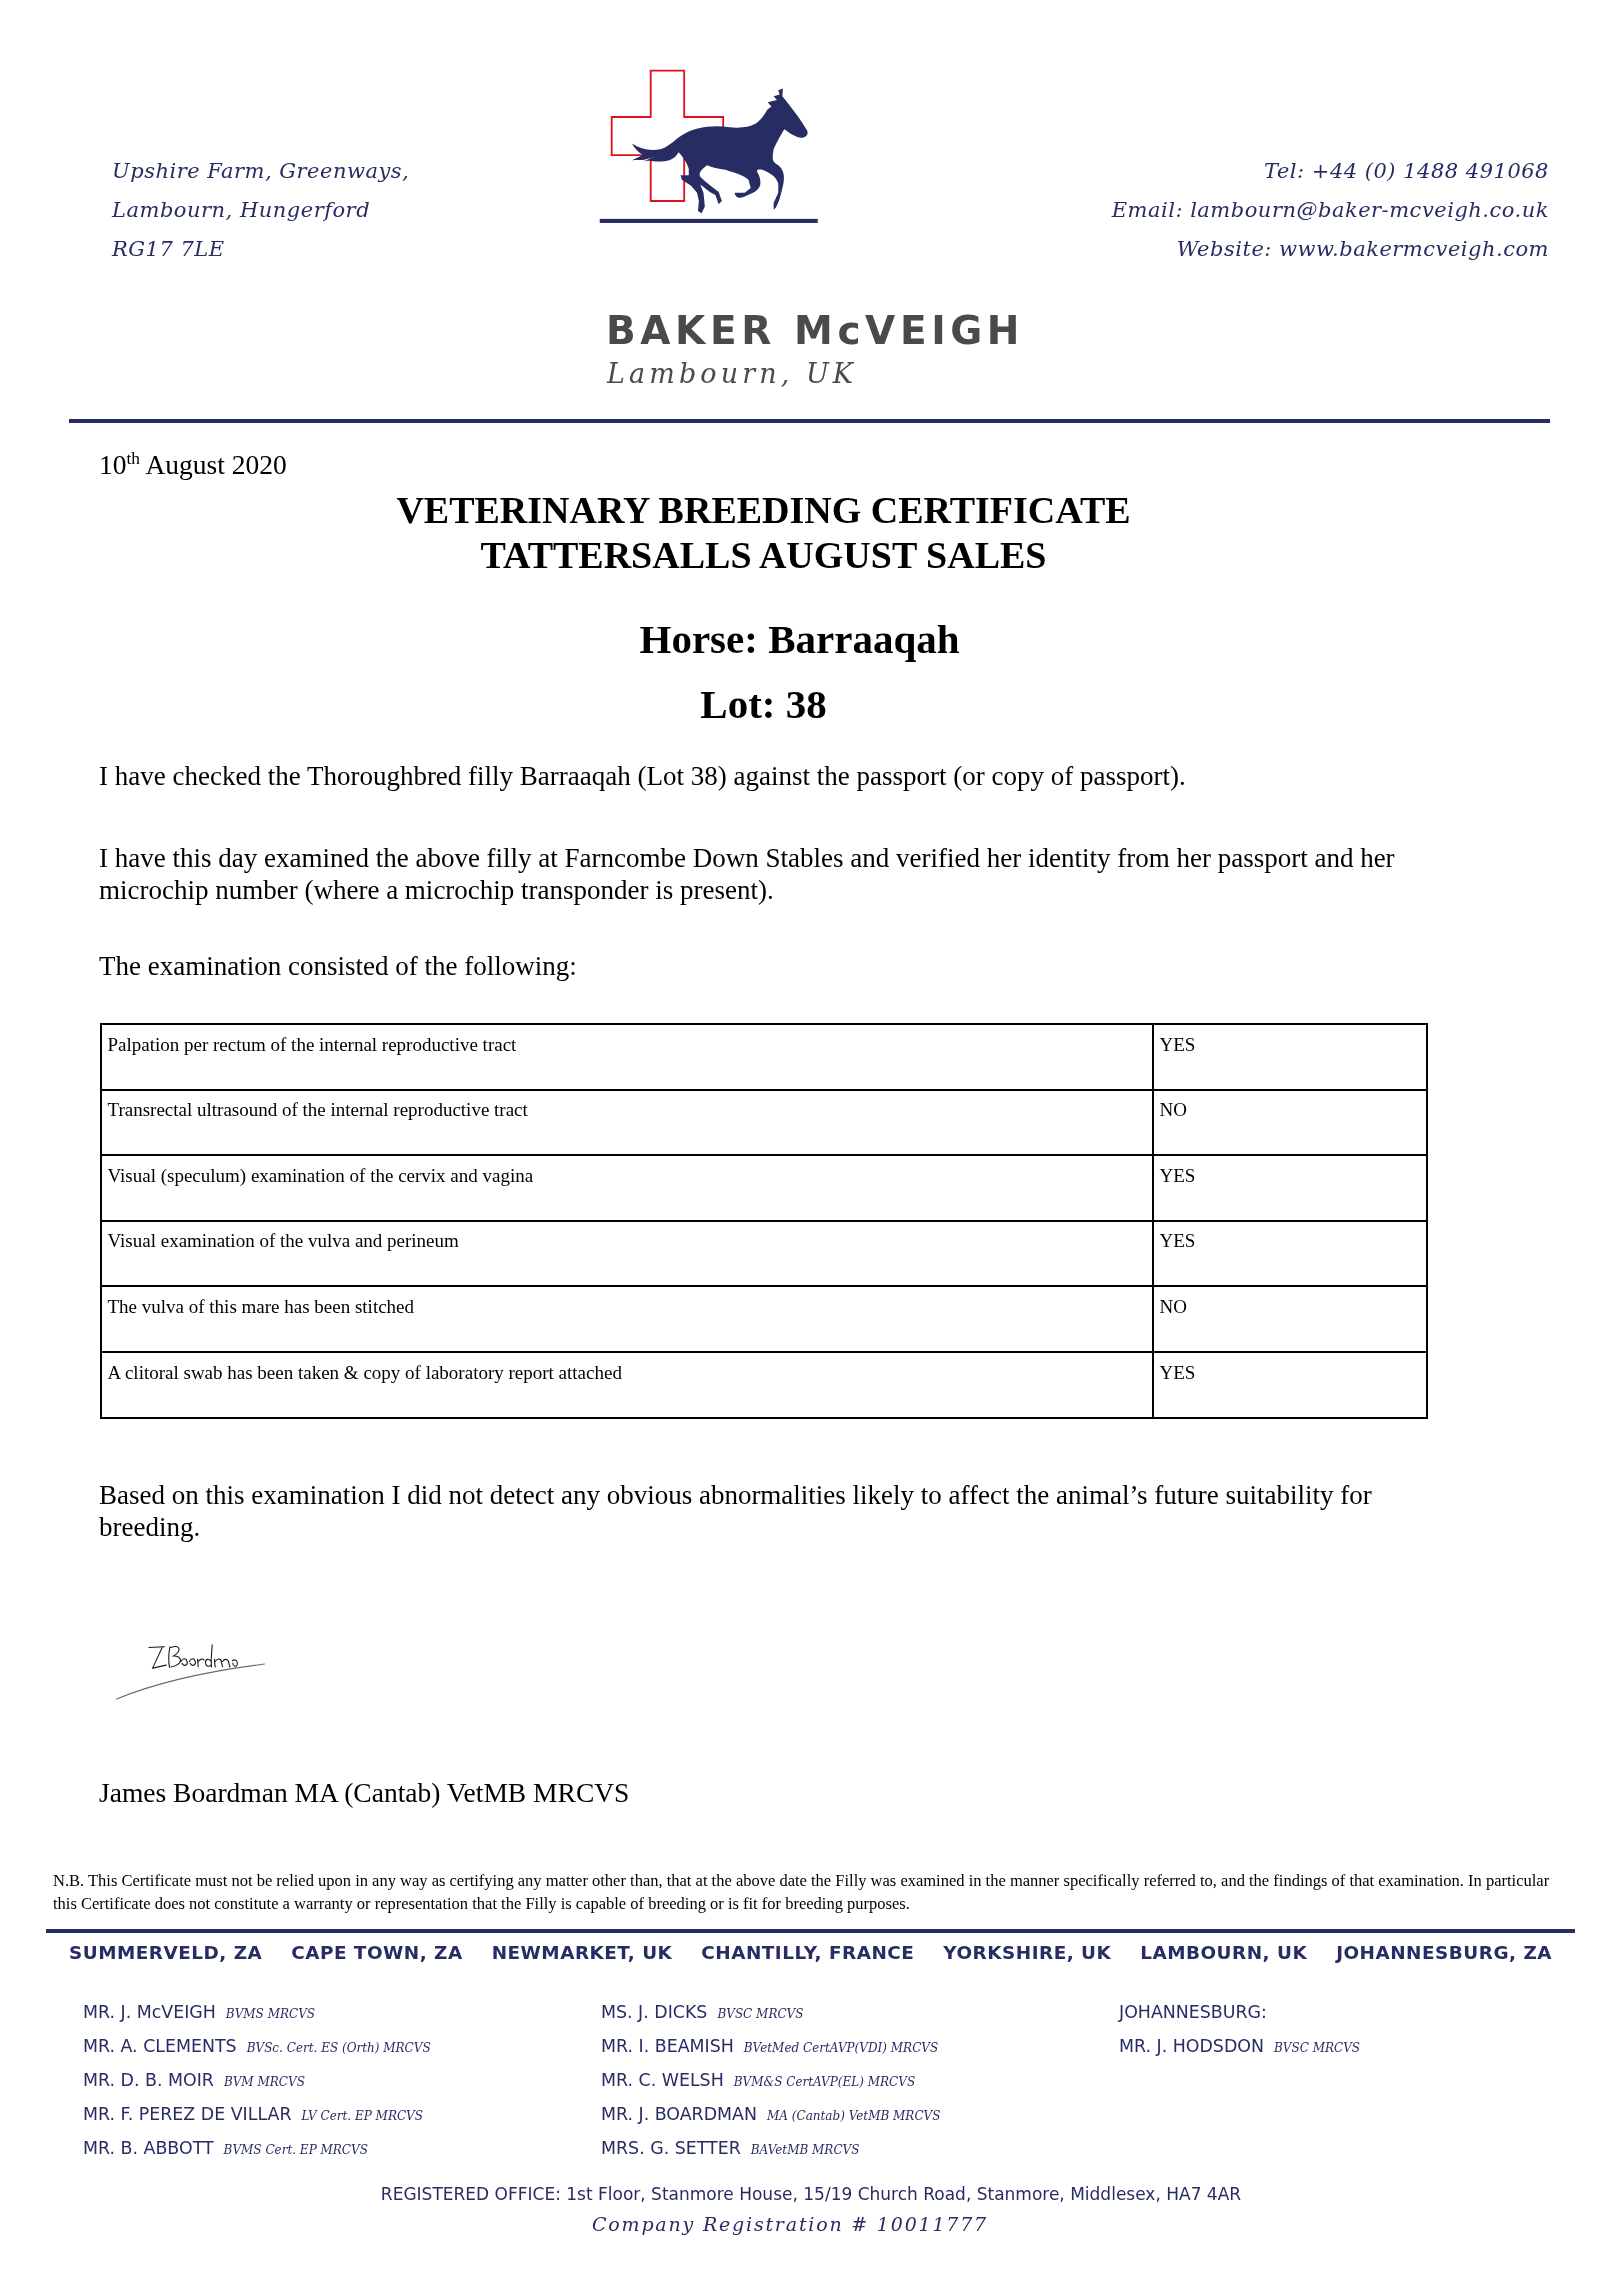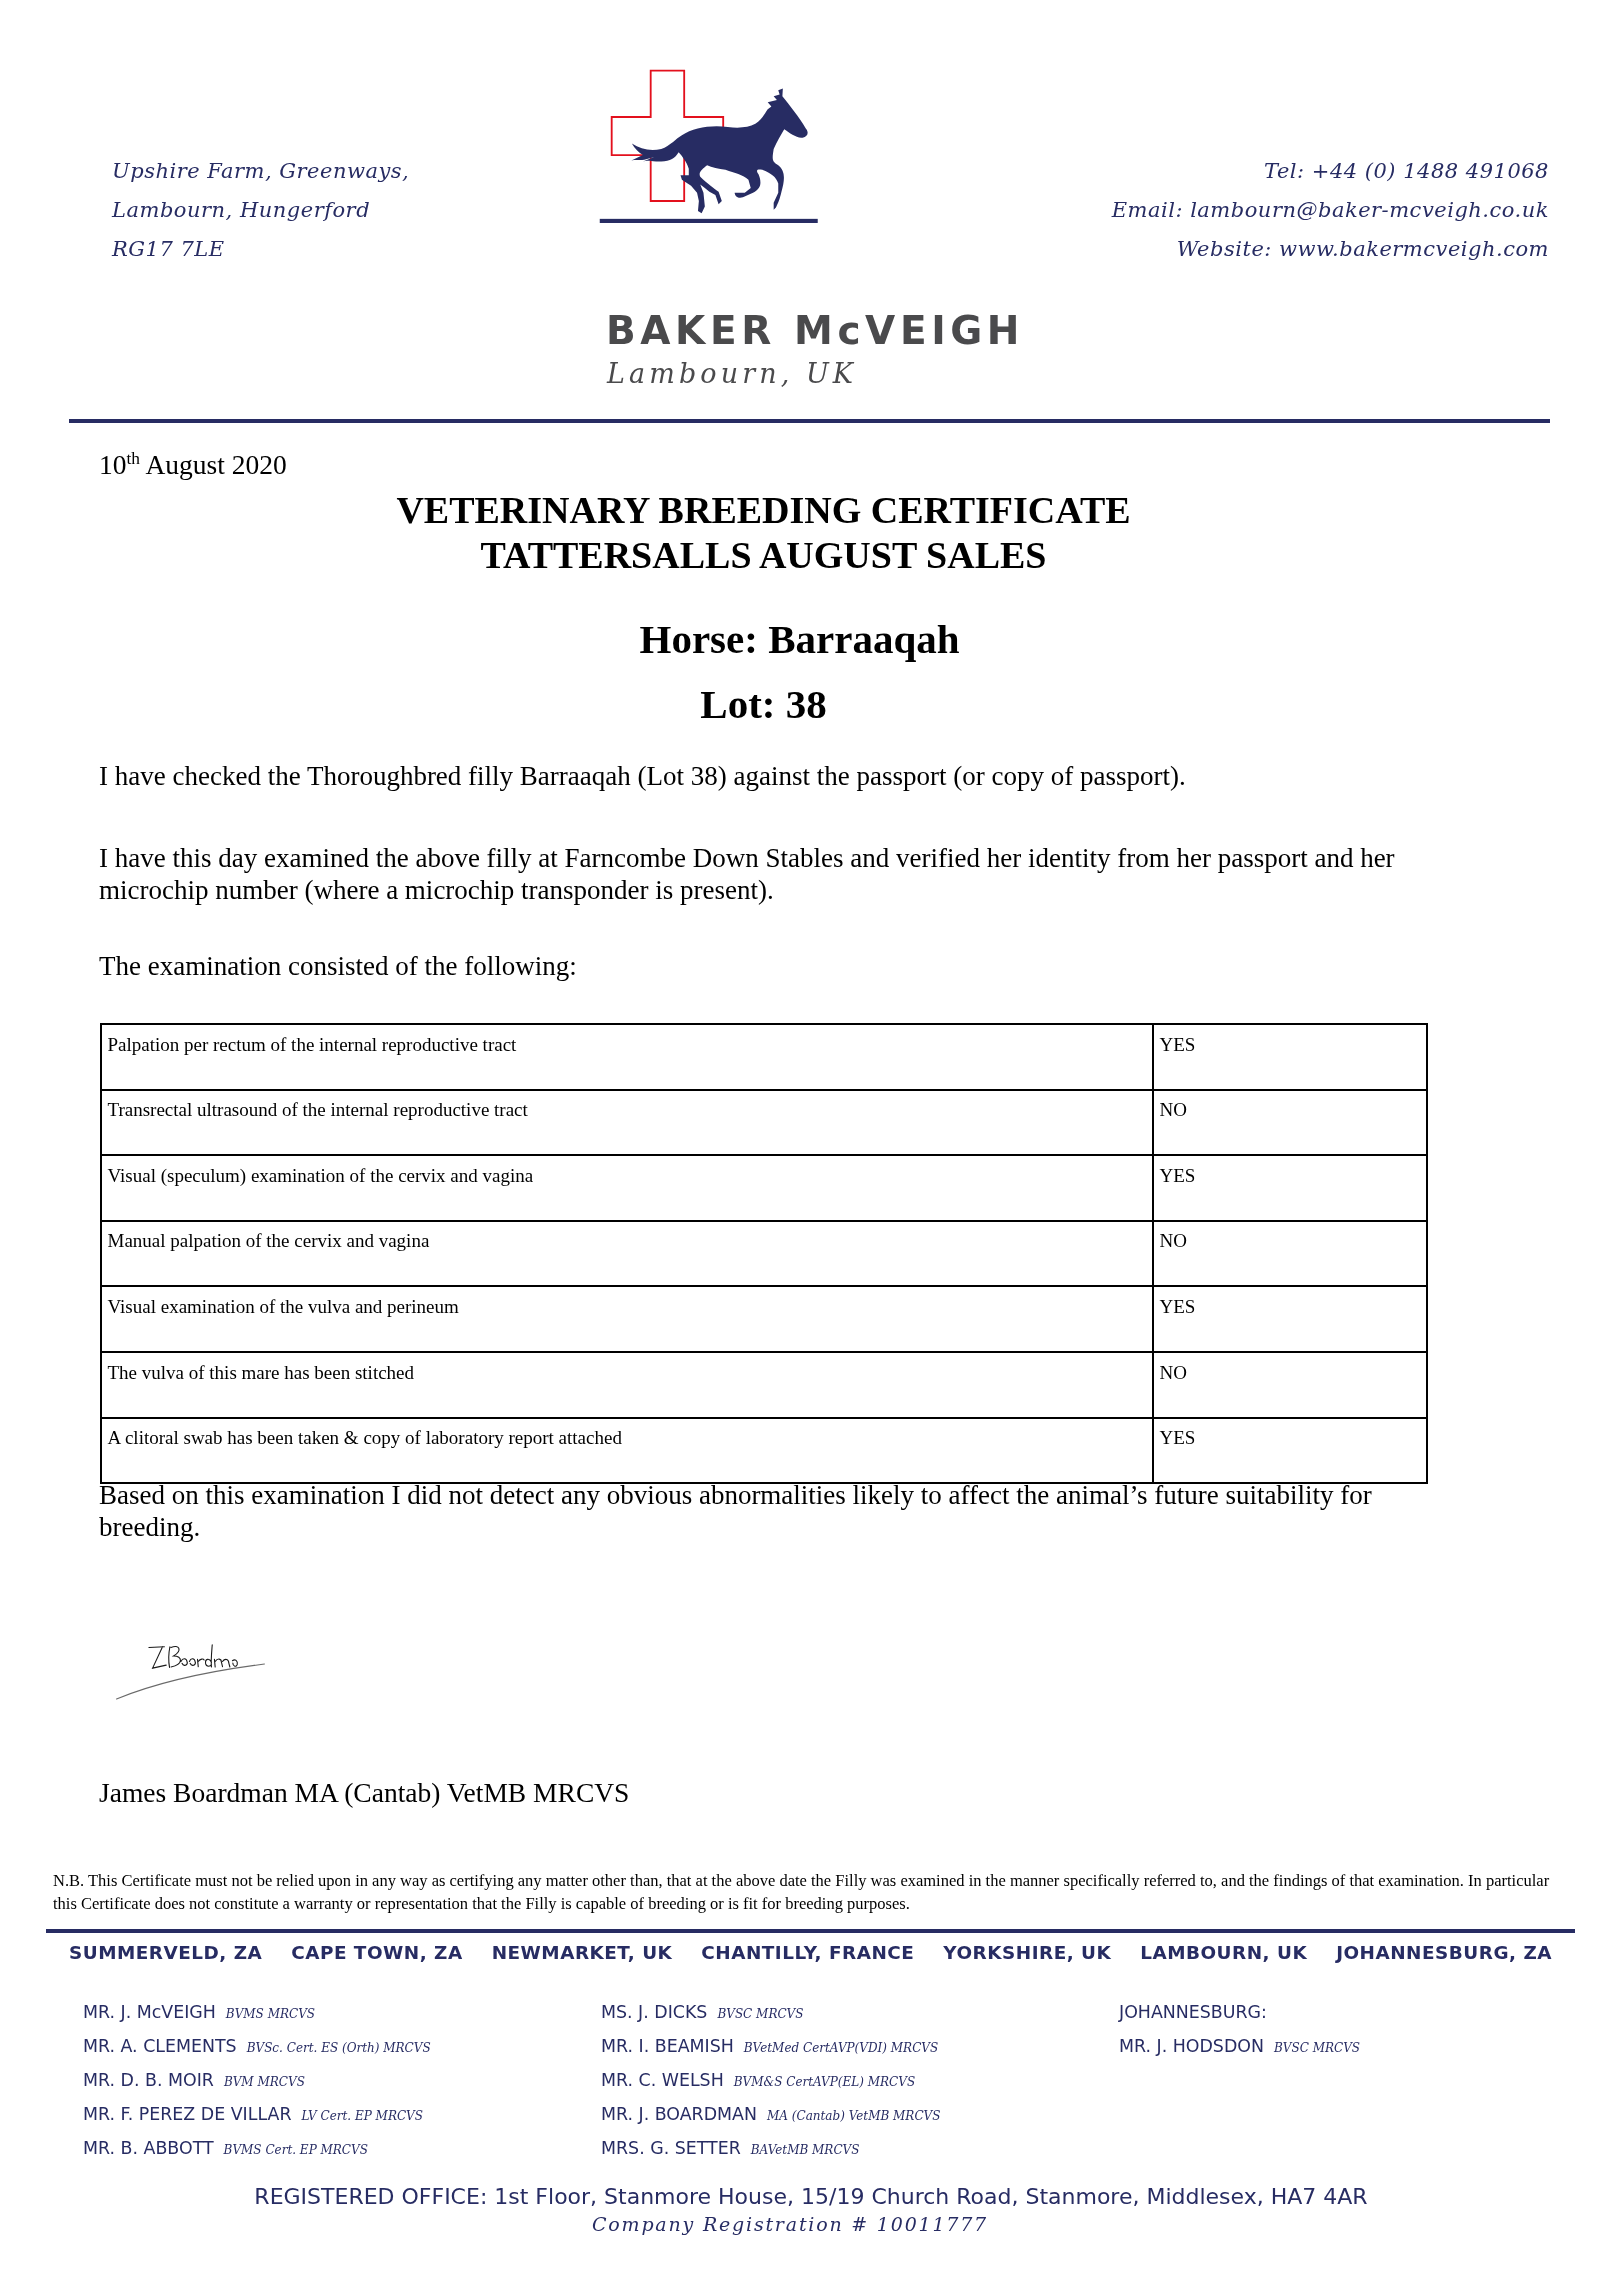--- a/index.html
+++ b/index.html
@@ -35,21 +35,21 @@
   .nb { left: 53px; top: 1869px; width: 1524px; font-size: 16.5px; line-height: 23px; }
 
   .rule2 { left: 46px; top: 1929px; width: 1529px; height: 4.1px; background: #272c63; }
 
   .offices { left: 69px; top: 1942px; width: 1483px; display: flex; justify-content: space-between; font-family: "DejaVu Sans", sans-serif; font-weight: bold; font-size: 18.4px; color: #272c63; letter-spacing: 0.5px; }
 
   .staffcol { top: 1995px; font-family: "DejaVu Sans", sans-serif; font-size: 17.4px; color: #272c63; }
   .staffcol .row { height: 34px; line-height: 34px; white-space: nowrap; }
   .staffcol .q { font-family: "DejaVu Serif", serif; font-style: italic; font-size: 12px; margin-left: 10px; }
 
-  .reg { left: 0; width: 1622px; top: 2184px; text-align: center; font-family: "DejaVu Sans", sans-serif; font-size: 22px; color: #272c63; }
+  .reg { left: 0; width: 1622px; top: 2184px; text-align: center; font-family: "DejaVu Sans", sans-serif; font-size: 17px; color: #272c63; }
   .coreg { left: 0; width: 1580px; top: 2213px; text-align: center; font-family: "DejaVu Serif", serif; font-style: italic; font-size: 19px; color: #272c63; letter-spacing: 1.8px; }
 </style>
 </head>
 <body>
 
 <div class="abs addr">
   <div>Upshire Farm, Greenways,</div>
   <div>Lambourn, Hungerford</div>
   <div>RG17 7LE</div>
 </div>
@@ -89,24 +89,20 @@
         <td>Palpation per rectum of the internal reproductive tract</td>
         <td class="ans">YES</td>
       </tr>
     <tr>
         <td>Transrectal ultrasound of the internal reproductive tract</td>
         <td class="ans">NO</td>
       </tr>
     <tr>
         <td>Visual (speculum) examination of the cervix and vagina</td>
         <td class="ans">YES</td>
-      </tr>
-    <tr>
-        <td>Manual palpation of the cervix and vagina</td>
-        <td class="ans">NO</td>
       </tr>
     <tr>
         <td>Visual examination of the vulva and perineum</td>
         <td class="ans">YES</td>
       </tr>
     <tr>
         <td>The vulva of this mare has been stitched</td>
         <td class="ans">NO</td>
       </tr>
     <tr>

